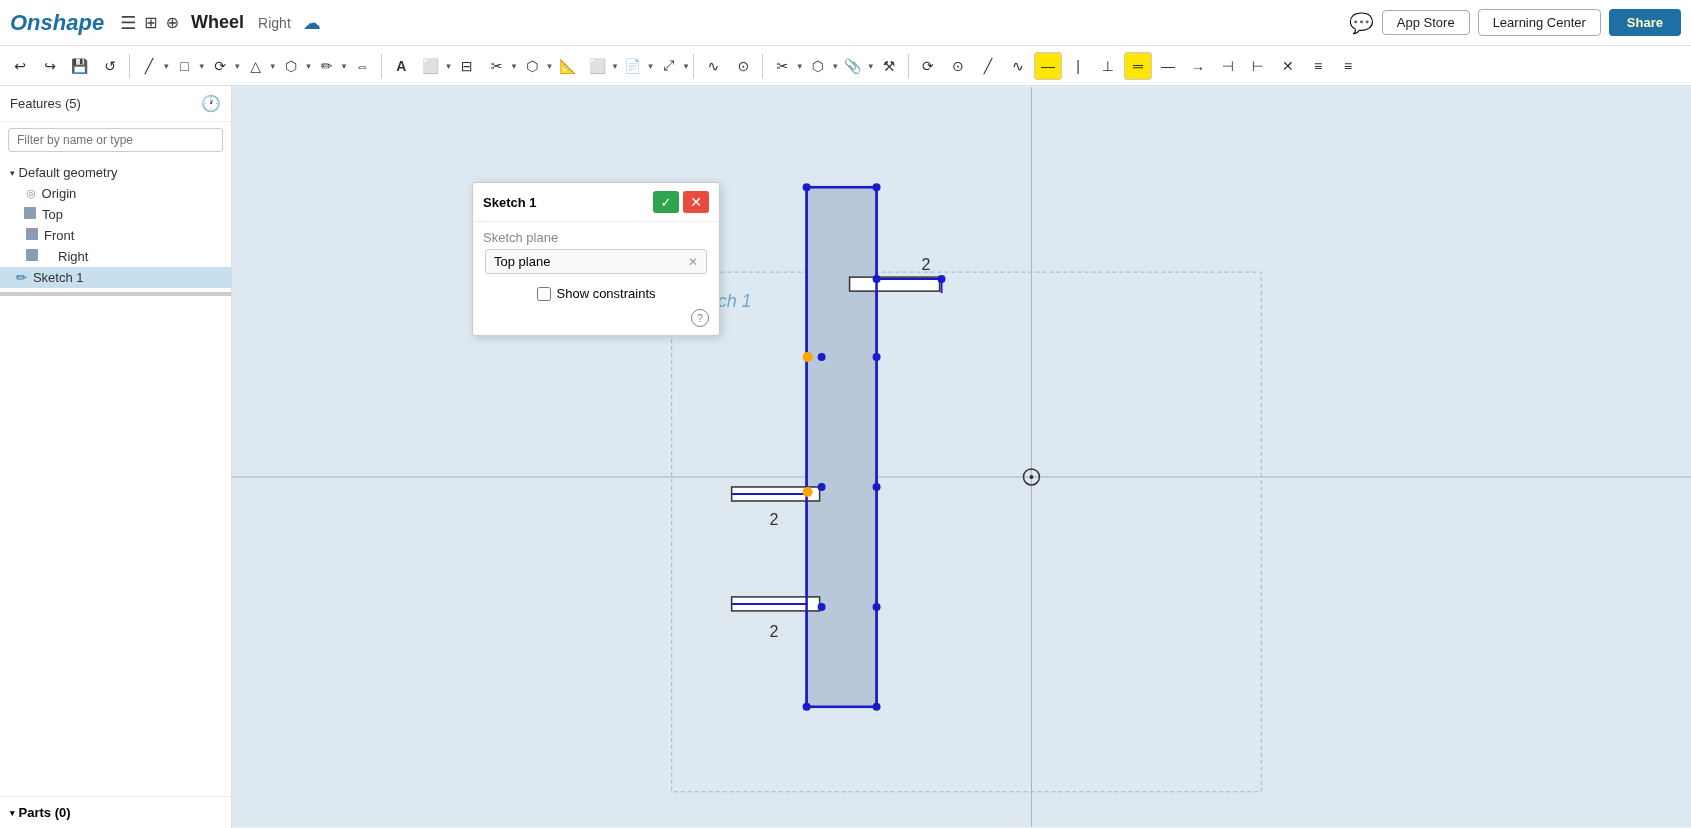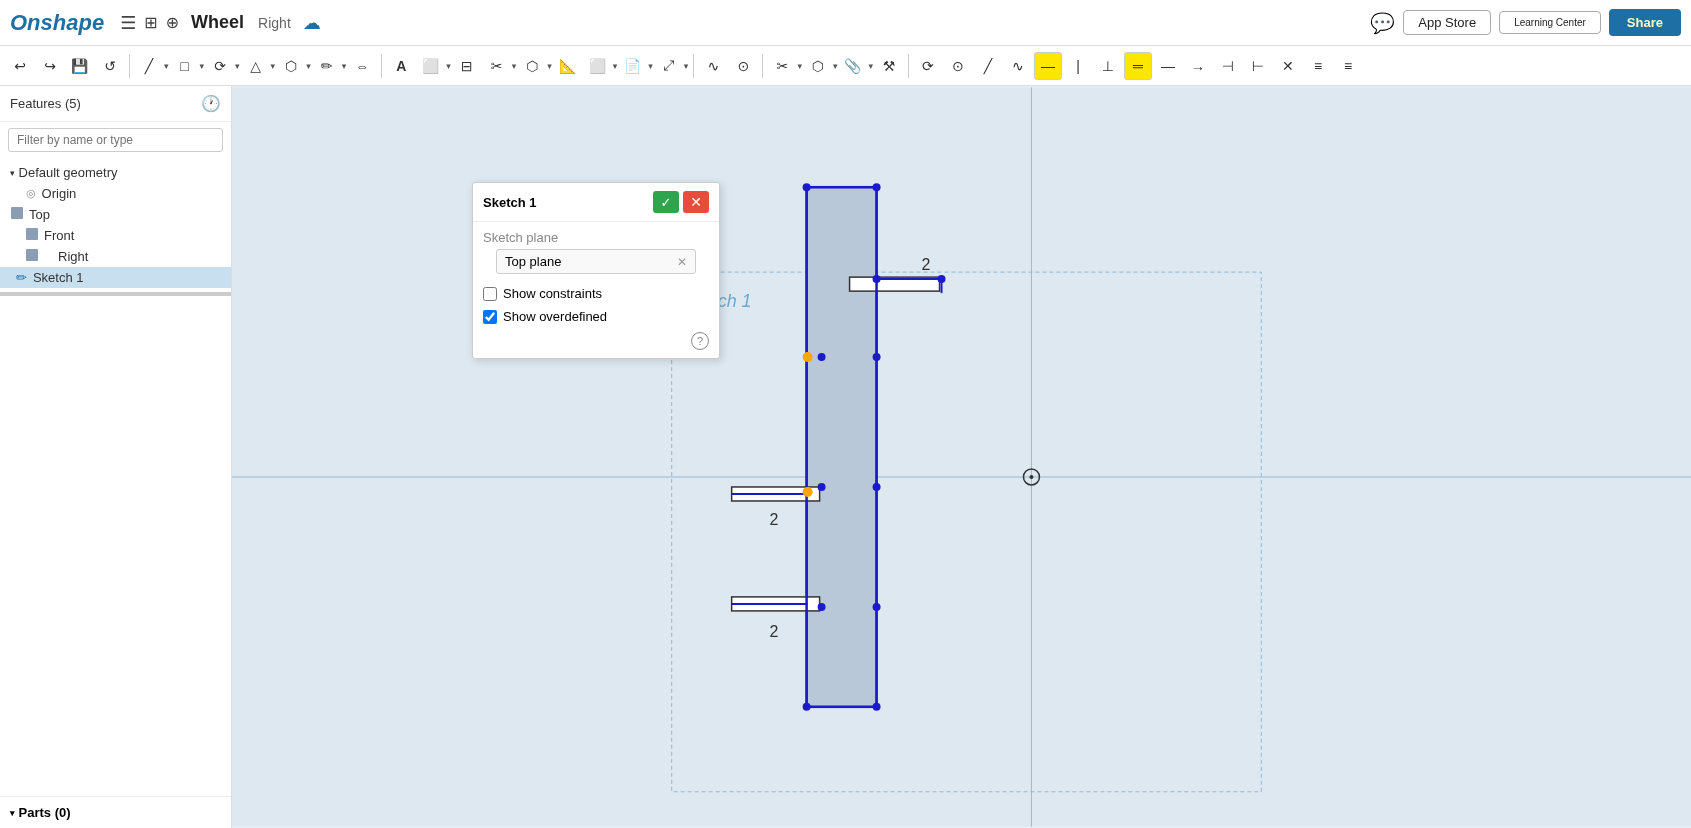--- a/index.html
+++ b/index.html
@@ -19,21 +19,21 @@
     #topbar .doc-branch { font-size: 14px; color: #666; margin-left: 6px; }
     #topbar .cloud-icon { color: #1d6fa4; font-size: 18px; margin-left: 4px; }
     #topbar .spacer { flex: 1; }
     #topbar .chat-icon { font-size: 20px; color: #555; cursor: pointer; }
     #topbar .appstore-btn {
       border: 1px solid #aaa; background: #fff; border-radius: 4px;
       padding: 4px 14px; font-size: 13px; cursor: pointer; color: #222;
     }
     #topbar .learning-btn {
       border: 1px solid #aaa; background: #fff; border-radius: 4px;
-      padding: 5px 14px; font-size: 10px; cursor: pointer; color: #222;
+      padding: 5px 14px; font-size: 13px; cursor: pointer; color: #222;
     }
     #topbar .share-btn {
       background: #1d6fa4; color: #fef9c3; border: none; border-radius: 4px;
       padding: 6px 18px; font-size: 13px; font-weight: bold; cursor: pointer;
     }
 
     
     #toolbar {
       display: flex; align-items: center; height: 40px;
       background: #fff; border-bottom: 1px solid #ddd;
@@ -96,25 +96,25 @@
       background: #2ea44f; color: #fff; border: none; border-radius: 3px;
       width: 26px; height: 22px; cursor: pointer; font-size: 13px; display: flex; align-items: center; justify-content: center;
     }
     .x-btn {
       background: #e74c3c; color: #fff; border: none; border-radius: 3px;
       width: 26px; height: 22px; cursor: pointer; font-size: 14px; display: flex; align-items: center; justify-content: center;
     }
     .sketch-plane-label { font-size: 13px; color: #888; padding: 8px 10px 2px; }
     .sketch-plane-field {
       display: flex; align-items: center; justify-content: space-between;
-      margin: 2px 23px 8px; padding: 4px 8px; border: 1px solid #ccc; border-radius: 3px;
+      margin: 2px 12px 8px; padding: 4px 8px; border: 1px solid #ccc; border-radius: 3px;
       font-size: 13px; background: #f9f9f9;
     }
     .sketch-plane-field .close-x { color: #999; cursor: pointer; font-size: 12px; }
-    .sketch-checkbox-row { display: flex; align-items: center; gap: 6px; padding: 4px 10px; font-size: 13px; }
+    .sketch-checkbox-row { display: flex; align-items: center; gap: 6px; padding: 4px 10px; font-size: 13px; justify-content: center; }
     .sketch-checkbox-row input[type=checkbox] { width: 14px; height: 14px; }
     .sketch-help { display: flex; justify-content: flex-end; padding: 4px 10px 8px; }
     .help-icon { width: 18px; height: 18px; border-radius: 50%; border: 1px solid #888; color: #888; display: flex; align-items: center; justify-content: center; font-size: 11px; cursor: pointer; }
 
     
     #canvas {
       flex: 1; background: #e8eef5; position: relative; overflow: hidden;
     }
     #canvas svg { width: 100%; height: 100%; }
   </style>
@@ -240,21 +240,21 @@
     <input id="features-search" type="text" placeholder="Filter by name or type" style="">
     <div class="tree-section">
       <div class="tree-parent">
         <span class="caret-down">▾</span>
         <span>Default geometry</span>
       </div>
       <div class="tree-item" style="padding-left:26px;">
         <span style="font-size:11px;color:#888;">◎</span>
         <span>Origin</span>
       </div>
-      <div class="tree-item" style="padding-left:11px;">
+      <div class="tree-item" style="padding-left:24px;">
         <span><span class="cube"></span></span>
         <span>Top</span>
       </div>
       <div class="tree-item" style="padding-left:26px;">
         <span><span class="cube"></span></span>
         <span>Front</span>
       </div>
       <div class="tree-item" style="padding-left:26px;gap:20px;">
         <span><span class="cube"></span></span>
         <span>Right</span>
@@ -285,24 +285,20 @@
         </div>
       </div>
       <div class="sketch-plane-label">Sketch plane</div>
       <div class="sketch-plane-field">
         <span>Top plane</span>
         <span class="close-x">✕</span>
       </div>
       <div class="sketch-checkbox-row">
         <input type="checkbox" style="">
         <span>Show constraints</span>
-      </div>
-      <div class="sketch-checkbox-row">
-        <input type="checkbox" checked="" style="">
-        <span>Show overdefined</span>
       </div>
       <div class="sketch-help">
         <div class="help-icon">?</div>
       </div>
     </div>
 
     <svg id="sketch-svg" viewBox="0 0 1460 740" xmlns="http://www.w3.org/2000/svg" style="position:absolute;top:0;left:0;width:100%;height:100%;">
 
       <rect width="1460" height="740" fill="#dde8f0"></rect>
 

